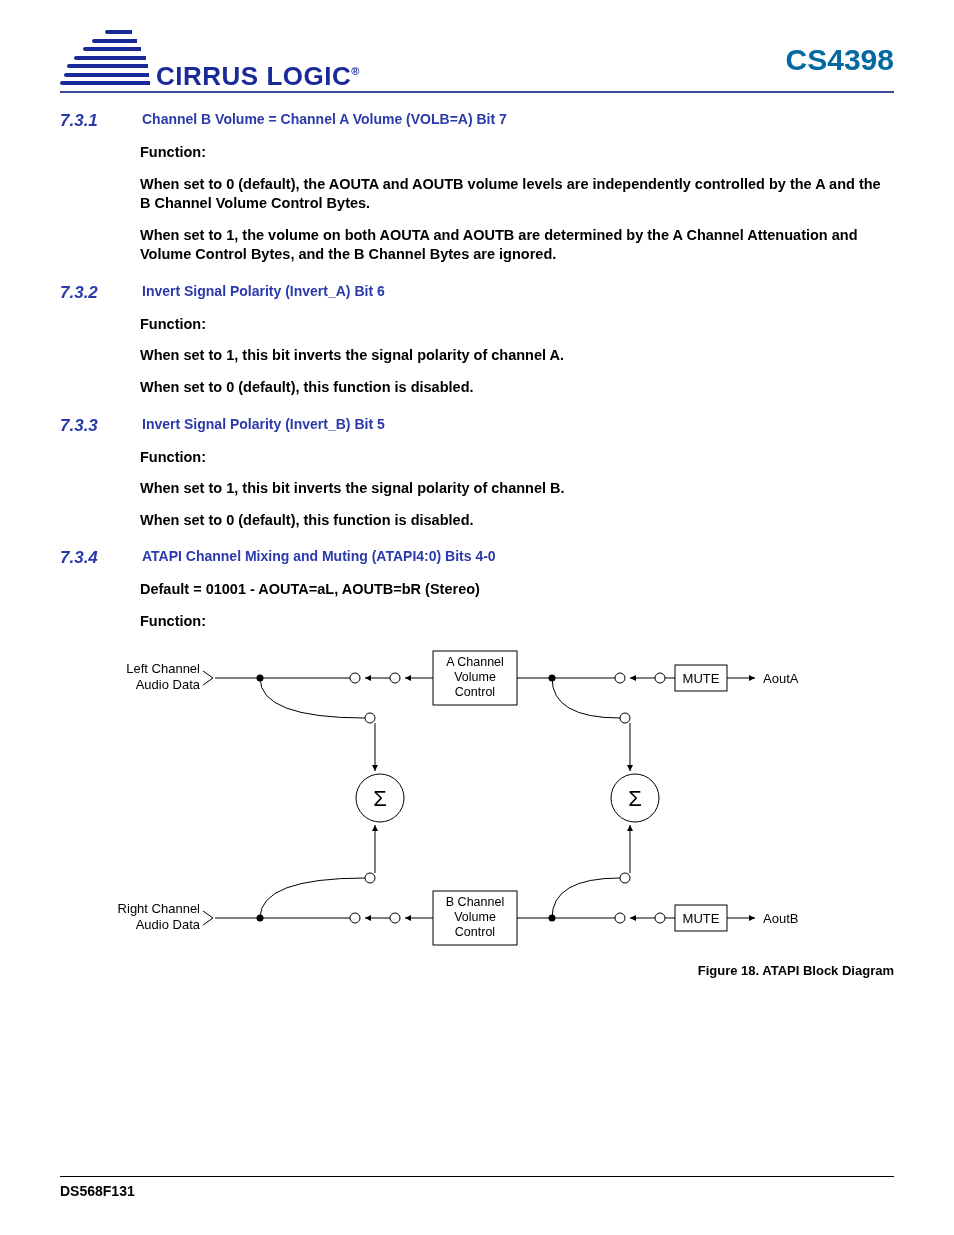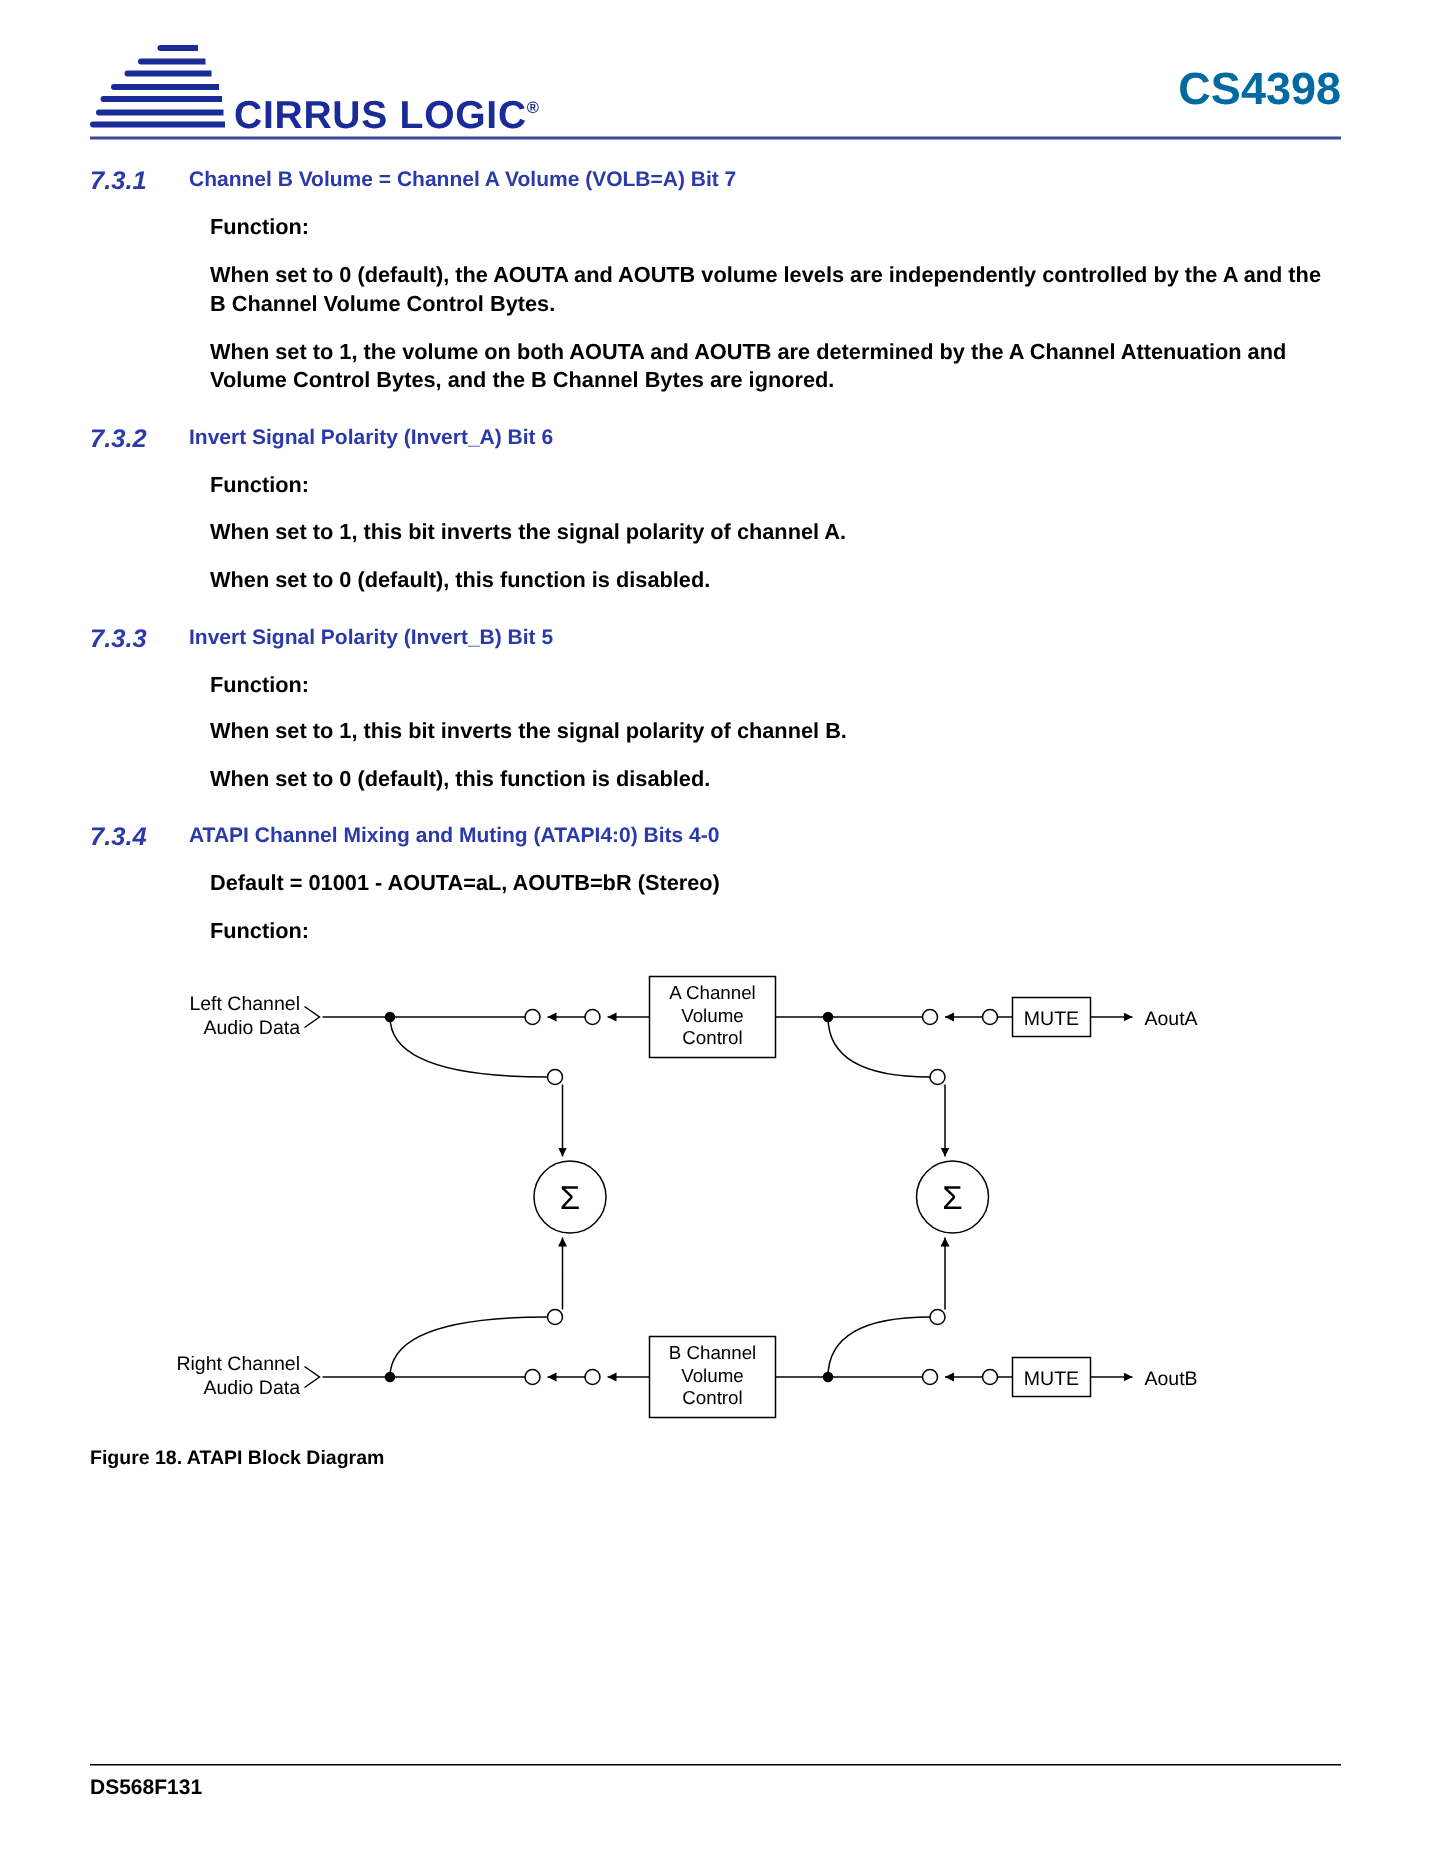--- a/index.html
+++ b/index.html
@@ -52,21 +52,21 @@
     top: 3px;
   }
   .reg { font-size: 11px; vertical-align: super; }
   .part-number {
     font-weight: bold;
     font-size: 30px;
     color: #0369a1;
   }
   .section {
     display: flex;
-    gap: 10px;
+    gap: 26px;
     margin-top: 18px;
   }
   .sec-num {
     color: #2a3aaa;
     font-weight: bold;
     font-style: italic;
     font-size: 17px;
     width: 56px;
   }
   .sec-title {
@@ -76,21 +76,21 @@
   }
   .body-block {
     margin-left: 80px;
     margin-right: 10px;
     font-size: 14.5px;
     line-height: 1.35;
   }
   .body-block p { margin: 12px 0 0 0; font-weight: bold; }
   .func-label { margin-top: 12px; }
   .figure-caption {
-    text-align: left;
+    text-align: right;
     font-size: 13px;
     font-weight: bold;
     margin-top: 6px;
   }
   .footer {
     position: absolute;
     left: 60px; right: 60px; bottom: 36px;
     border-top: 1px solid #000;
     padding-top: 6px;
     display: flex;

